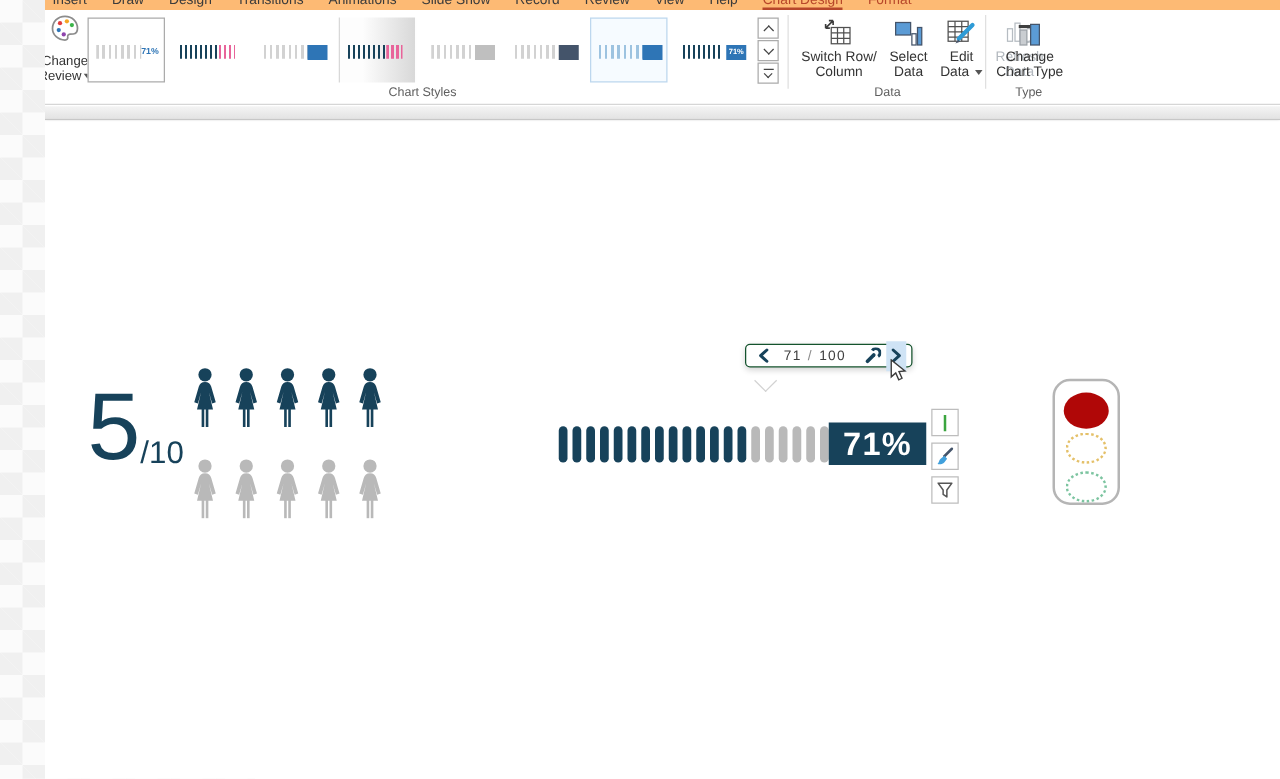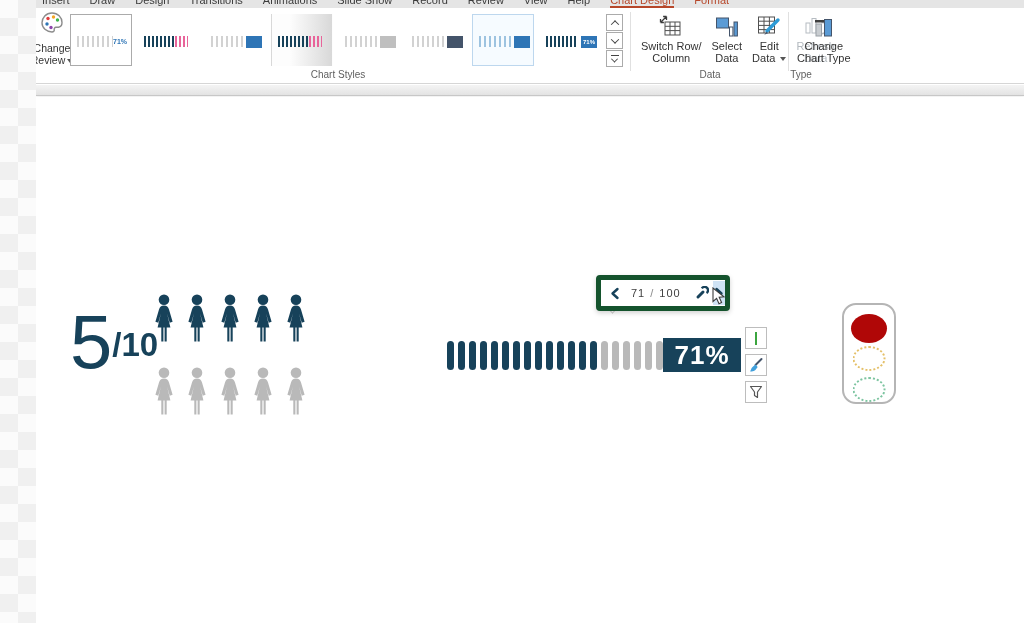--- a/index.html
+++ b/index.html
@@ -10,21 +10,21 @@
     background-image:
       linear-gradient(45deg,#f0f0f0 25%,transparent 25%,transparent 75%,#f0f0f0 75%),
       linear-gradient(45deg,#f0f0f0 25%,transparent 25%,transparent 75%,#f0f0f0 75%);
     background-size:36px 36px;
     background-position:0 0,18px 18px;
     position:relative;
   }
   .app { position:absolute; left:36px; top:0; right:0; bottom:0; background:#fff; overflow:hidden; }
 
   
-  .tabbar { position:absolute; top:0; left:0; right:0; height:8px; overflow:hidden; background:#e5e5e5; }
+  .tabbar { position:absolute; top:0; left:0; right:0; height:8px; overflow:hidden; background:#fdba74; }
   .tabbar-inner { display:flex; gap:20px; padding-left:6px; }
   .tab { font-size:11px; line-height:15px; height:15px; color:#3b3b3b; white-space:nowrap;
          transform:translateY(-7px); cursor:default; }
   .tab.contextual { color:#b7472a; }
   .tab.active { border-bottom:2px solid #b7472a; }
 
   
   .ribbon { position:absolute; top:8px; left:0; right:0; height:76px; background:#fff;
             border-bottom:1px solid #d6d6d6; }
   .grp-label { position:absolute; bottom:3px; font-size:10px; color:#5f5f5f; text-align:center;margin-top:41px; }
@@ -73,36 +73,36 @@
   
   .doc-strip { position:absolute; top:85px; left:0; right:0; height:11px;
                background:linear-gradient(#f4f4f4,#e3e3e3); border-bottom:1px solid #c7c7c7;
                box-shadow:0 2px 3px rgba(0,0,0,0.06); }
 
   
   .canvas { position:absolute; top:97px; left:0; right:0; bottom:0; background:#fff; }
 
   .fraction { position:absolute; left:34px; top:212px; display:flex; align-items:flex-end; color:#17425a; cursor:pointer; }
   .fraction .num { font-size:76px; line-height:0.88; font-weight:500; }
-  .fraction .den { font-size:33px; line-height:1; font-weight:700; margin-bottom:15px; }
+  .fraction .den { font-size:25px; line-height:1; font-weight:400; margin-bottom:1px; }
 
   .pictogram { position:absolute; left:114px; top:197px; width:166px; display:flex; flex-wrap:wrap;
                column-gap:5px; row-gap:25px; cursor:pointer; }
   .pictogram svg { display:block; }
 
   .tally { position:absolute; left:411px; top:244px; display:flex; gap:4px; cursor:pointer; }
   .tally .bar { width:7px; height:29px; border-radius:3.5px; background:#b9b9b9; }
   .tally .bar.filled { background:#17425a; }
   .pct-box { position:absolute; left:627px; top:241px; width:78px; height:34px; background:#17425a;
              color:#fff; font-size:26px; font-weight:bold; display:flex; align-items:center;
              justify-content:center; letter-spacing:1px; cursor:pointer; }
 
   
-  .callout { position:absolute; left:560px; top:178px; width:134px; height:36px; background:#fff;
-             border:5px solid #14532d; border-radius:4px; box-shadow:0 2px 5px rgba(0,0,0,0.18);
+  .callout { position:absolute; left:560px; top:178px; width:134px; height:19px; background:#fff;
+             border:1px solid #14532d; border-radius:4px; box-shadow:0 2px 5px rgba(0,0,0,0.18);
              display:flex; align-items:center; padding:0 4px 0 8px; z-index:3; }
   .callout-tail { position:absolute; left:570px; top:201px; width:13px; height:13px; background:#fff;
                   transform:rotate(45deg); border-right:1px solid #d2d2d2; border-bottom:1px solid #d2d2d2; z-index:2; }
   .spin-val { font-size:11px; color:#404040; margin:0 8px 0 10px; letter-spacing:1px; white-space:nowrap; }
   .spin-val .sep { color:#8a8a8a; margin:0 5px; }
   .spin-arrow { background:none; border:none; display:flex; align-items:center; justify-content:center; cursor:pointer; }
   .spin-arrow.hover { background:#cfe3f5; width:24px; height:24px; margin-left:4px; }
   .wrench-btn { margin-left:6px; cursor:pointer; display:flex; align-items:center; }
 
   
@@ -258,21 +258,21 @@
     <div class="rb-buttons" style="left:756px;">
         <div class="rb-btn">
           <div class="ic"><svg width="26" height="26" viewBox="0 0 26 26">
               <rect x="4" y="6" width="9" height="2.5" fill="#3f3f3f"></rect>
               <rect x="5" y="10" width="5.5" height="12" fill="#c9cdd1" stroke="#9aa0a6"></rect>
               <rect x="13.5" y="5.5" width="7" height="16.5" fill="#5b9bd5" stroke="#44546a"></rect>
             </svg></div>
           <div class="t">Change<br>Chart Type</div>
         </div>
       </div>
-    <div class="grp-label" style="left:734px; width:62px;">Type</div>
+    <div class="grp-label" style="left:756px; width:62px;">Type</div>
   </div>
 
   <div class="doc-strip"></div>
 
   <div class="canvas">
 
     <div class="fraction">
       <span class="num">5</span>
       <span class="den">/10</span>
     </div>

